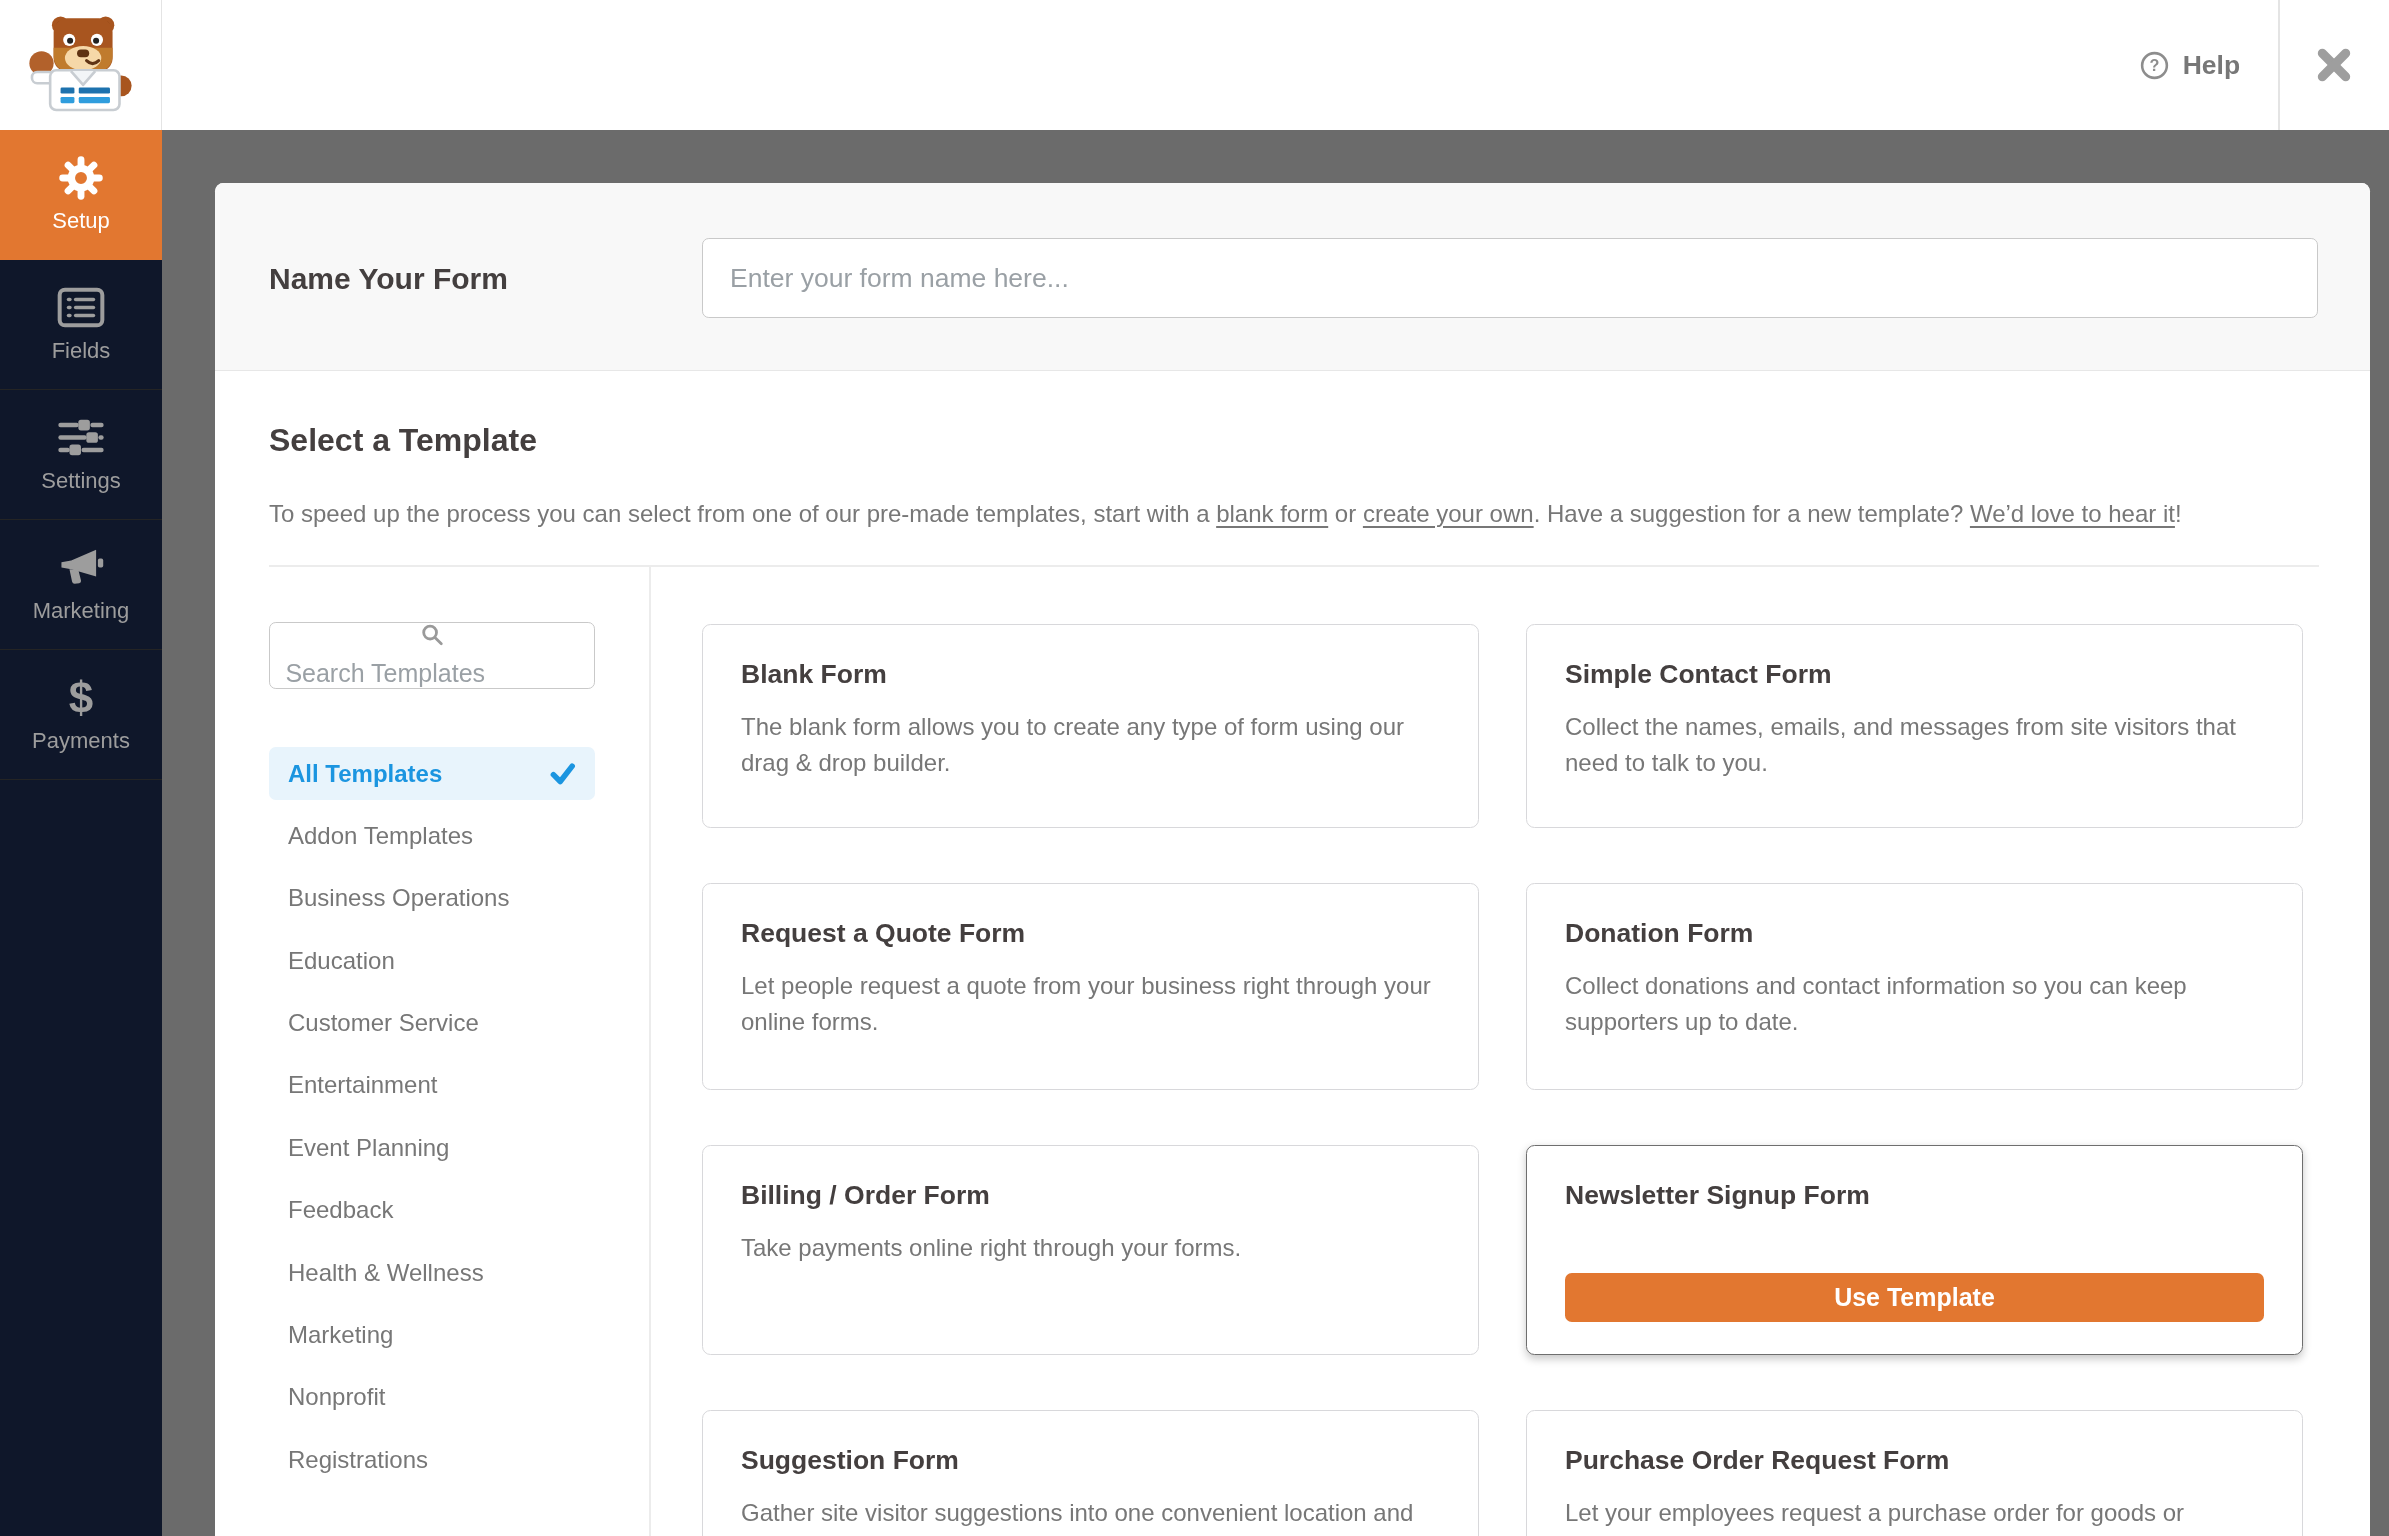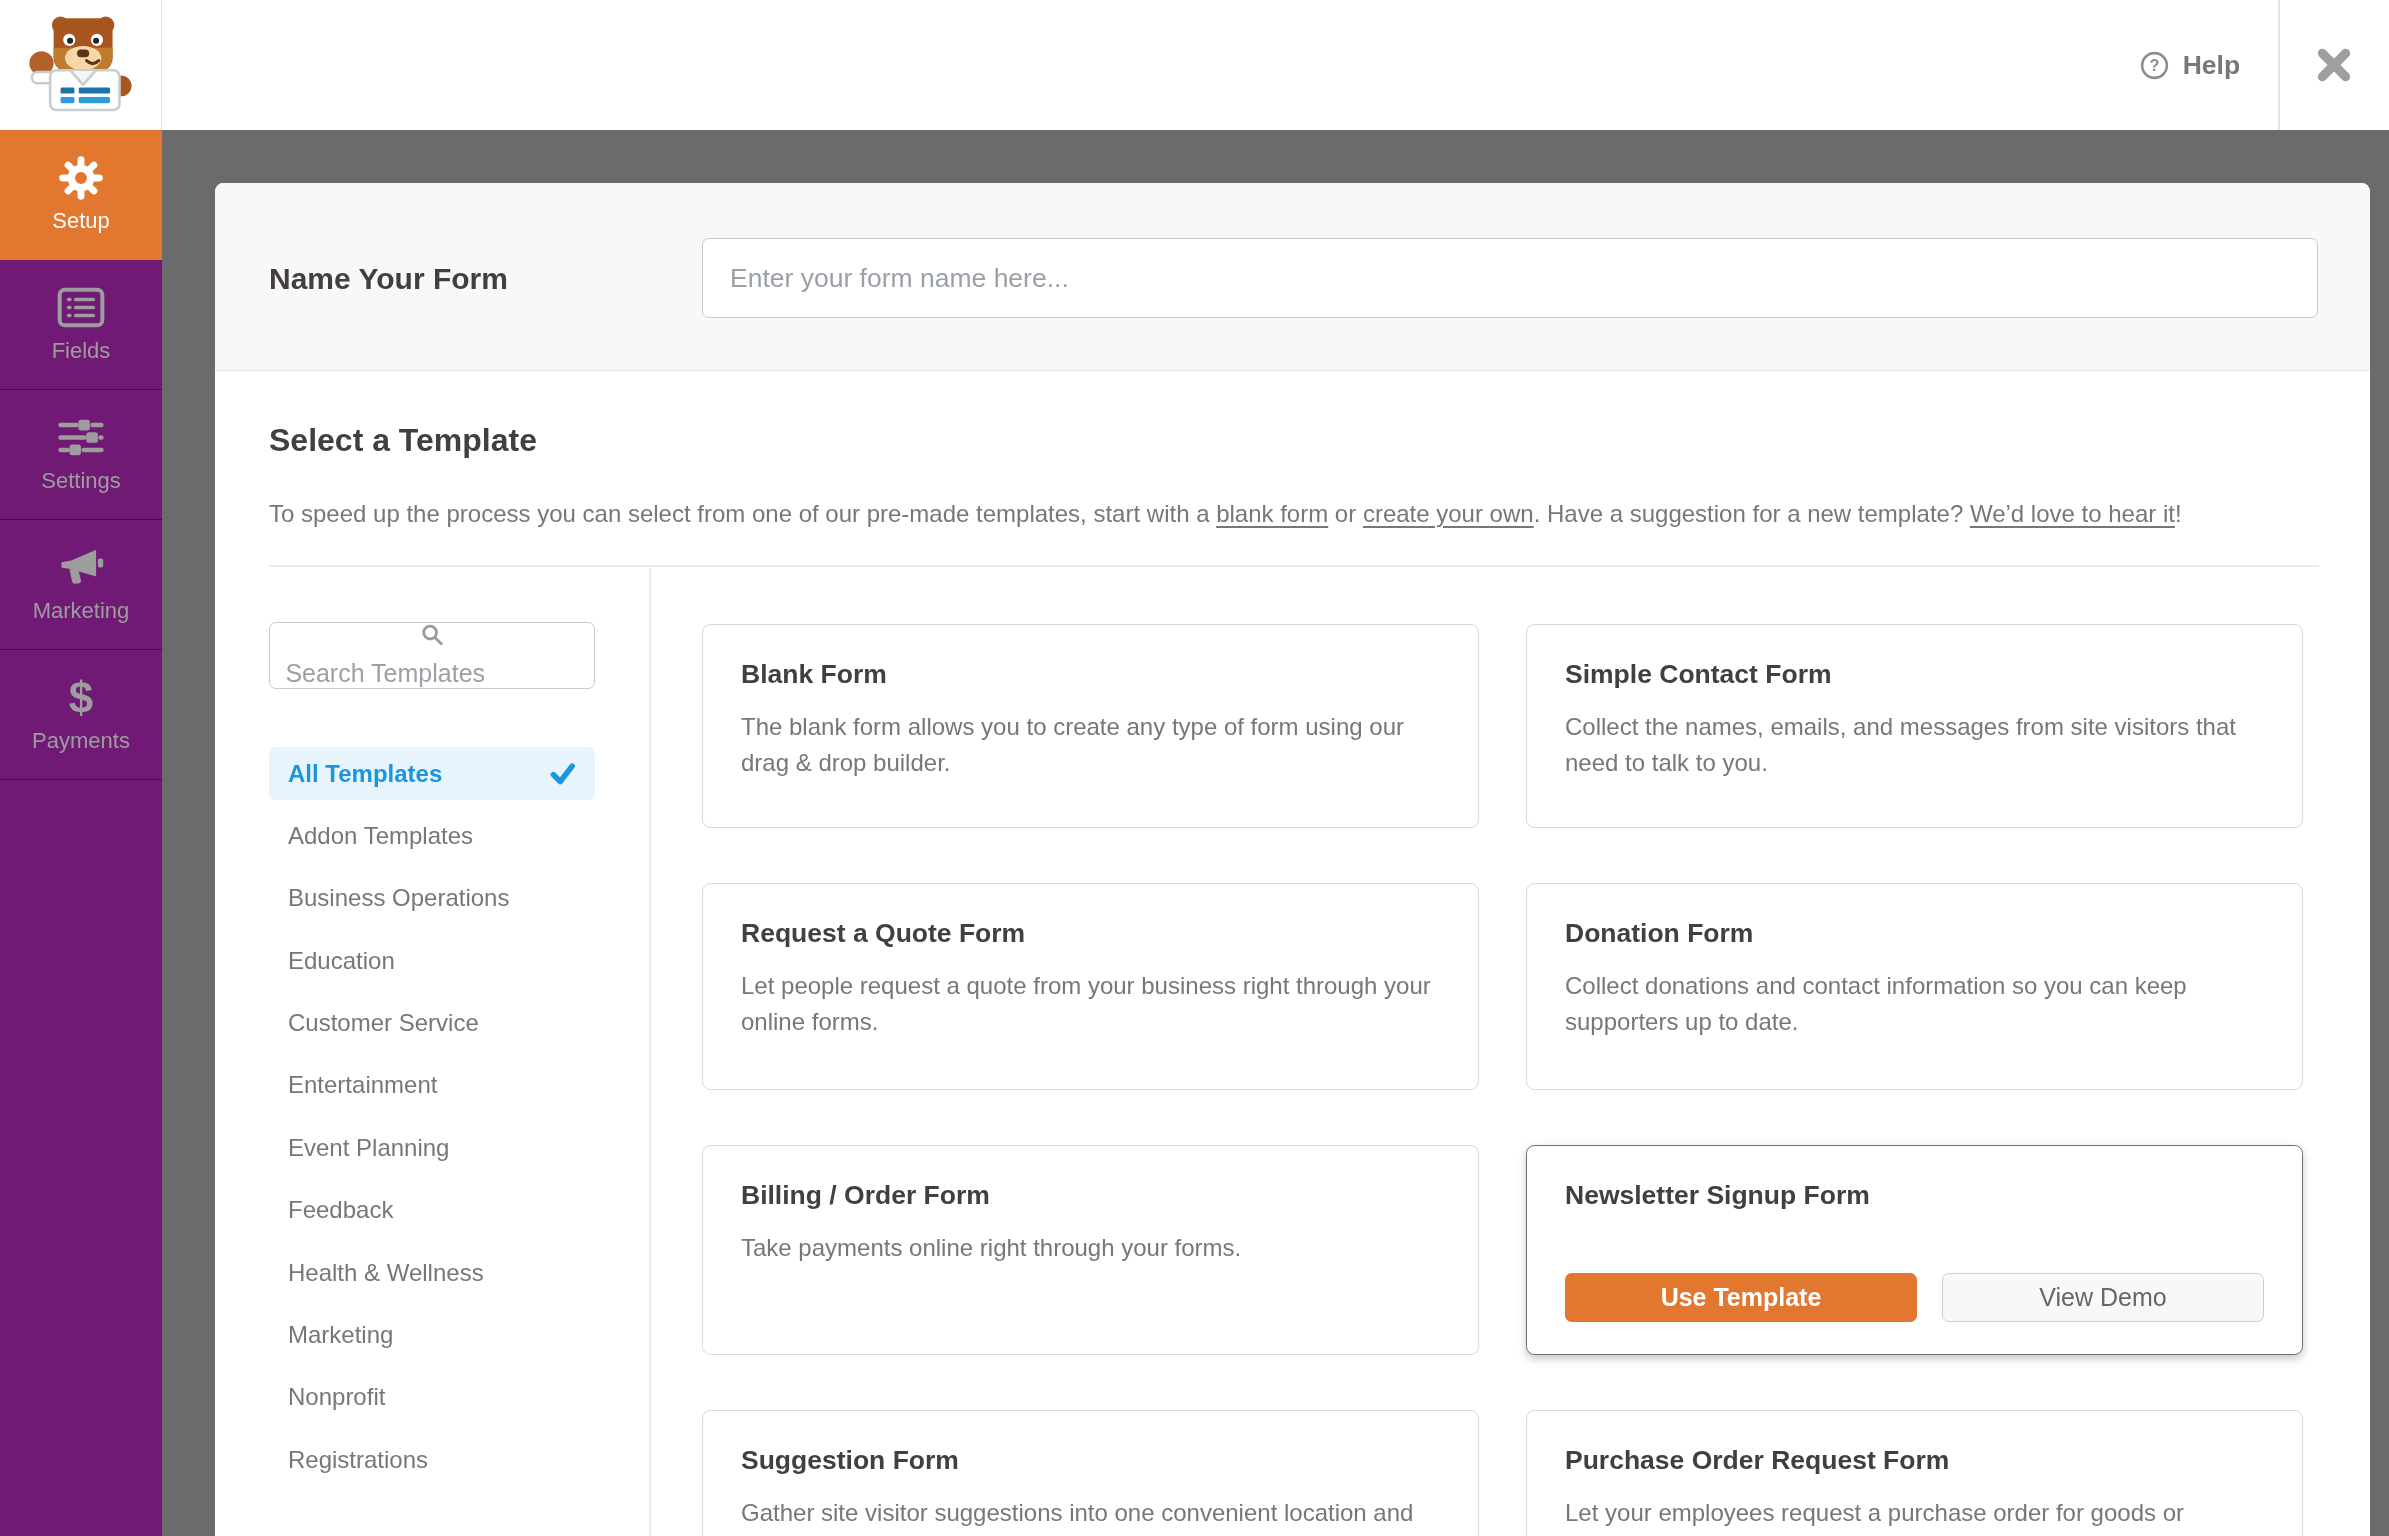--- a/index.html
+++ b/index.html
@@ -14,21 +14,21 @@
   
   .topbar { position:absolute; left:0; top:0; width:2389px; height:130px; background:#fff; z-index:5; }
   .logo-cell { position:absolute; left:0; top:0; width:162px; height:130px; border-right:1.7px solid #e4e4e4;
                display:flex; align-items:center; justify-content:center; }
   .help-wrap { position:absolute; left:2140px; top:0; height:130px; display:flex; align-items:center; gap:13.7px; cursor:pointer; }
   .help-label { font-size:26.5px; font-weight:bold; color:#777; }
   .header-divider { position:absolute; left:2278px; top:0; width:1.7px; height:130px; background:#e4e4e4; }
   .close-btn { position:absolute; left:2279px; top:0; width:110px; height:130px; display:flex; align-items:center; justify-content:center; cursor:pointer; }
 
   
-  .sidebar { position:absolute; left:0; top:130px; width:162px; height:1406px; background:#701a75; z-index:4; }
+  .sidebar { position:absolute; left:0; top:130px; width:162px; height:1406px; background:#0f172a; z-index:4; }
   .side-item { height:130px; display:flex; flex-direction:column; align-items:center; justify-content:center;
                gap:7.7px; color:#9d9d9d; font-size:22px; border-bottom:0.9px solid #242424; cursor:pointer; }
   .side-item.active { background:#e27730; color:#fff; border-bottom-color:#e27730; }
   .side-item .icon { height:46px; display:flex; align-items:center; justify-content:center; }
   .dollar-glyph { font-size:44px; font-weight:bold; line-height:1; }
 
   
   .panel { position:absolute; left:215px; top:183px; width:2155px; height:1353px; background:#fff;
            border-radius:8.5px 8.5px 0 0; z-index:3; }
   .panel-head { position:relative; height:188px; background:#f8f8f8; border-bottom:1.7px solid #e7e7e7;
@@ -267,21 +267,20 @@
 
         <div class="card">
           <h3>Billing / Order Form</h3>
           <p>Take payments online right through your forms.</p>
         </div>
 
         <div class="card selected">
           <h3>Newsletter Signup Form</h3>
           <div class="card-buttons">
             <div class="btn btn-primary">Use Template</div>
-            <div class="btn btn-secondary">View Demo</div>
           </div>
         </div>
 
         <div class="card">
           <h3>Suggestion Form</h3>
           <p>Gather site visitor suggestions into one convenient location and use them to make data-driven decisions and grow your</p>
         </div>
 
         <div class="card">
           <h3>Purchase Order Request Form</h3>

